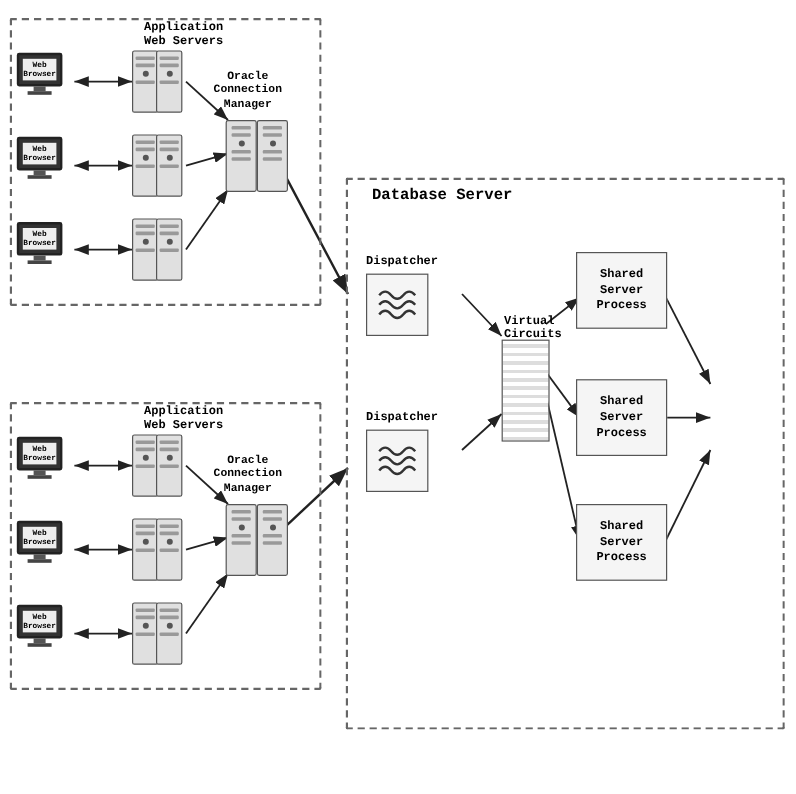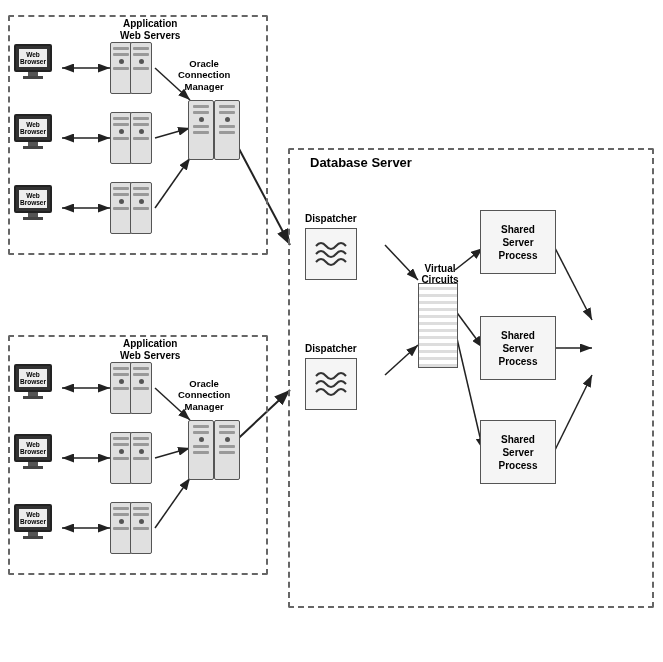--- a/index.html
+++ b/index.html
@@ -9,20 +9,21 @@
       font-size: 11px;
       width: 663px;
       height: 662px;
       overflow: hidden;
       position: relative;
     }
     .diagram {
       position: relative;
       width: 663px;
       height: 662px;
+      font-family: Liberation Mono, monospace;
     }
     
     .dashed-box {
       position: absolute;
       border: 2px dashed #666;
       border-radius: 2px;
     }
     
     .label {
       position: absolute;

